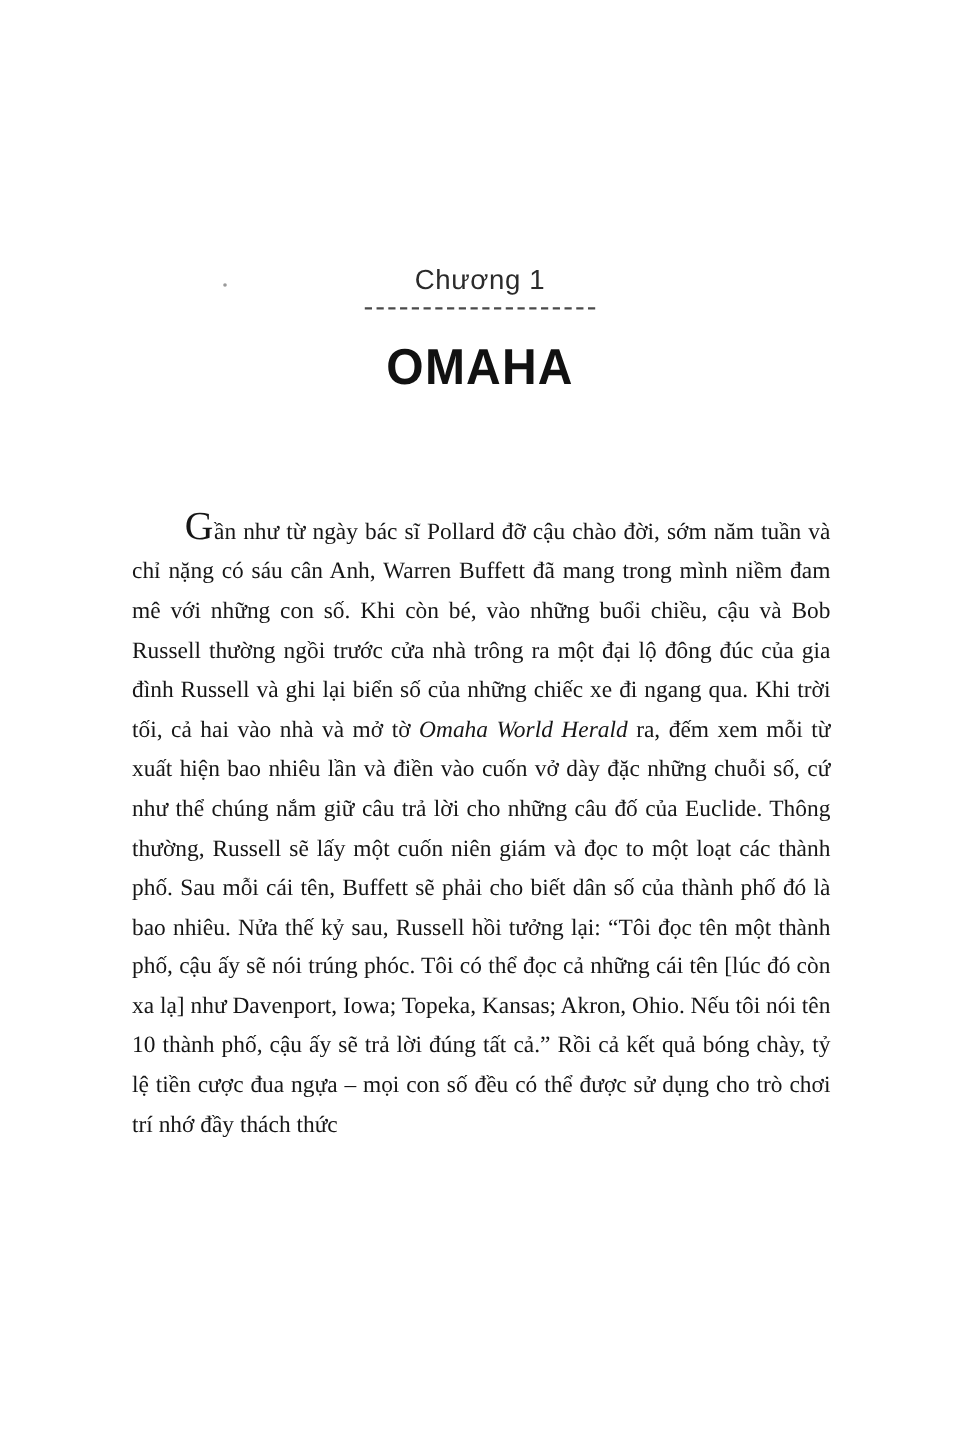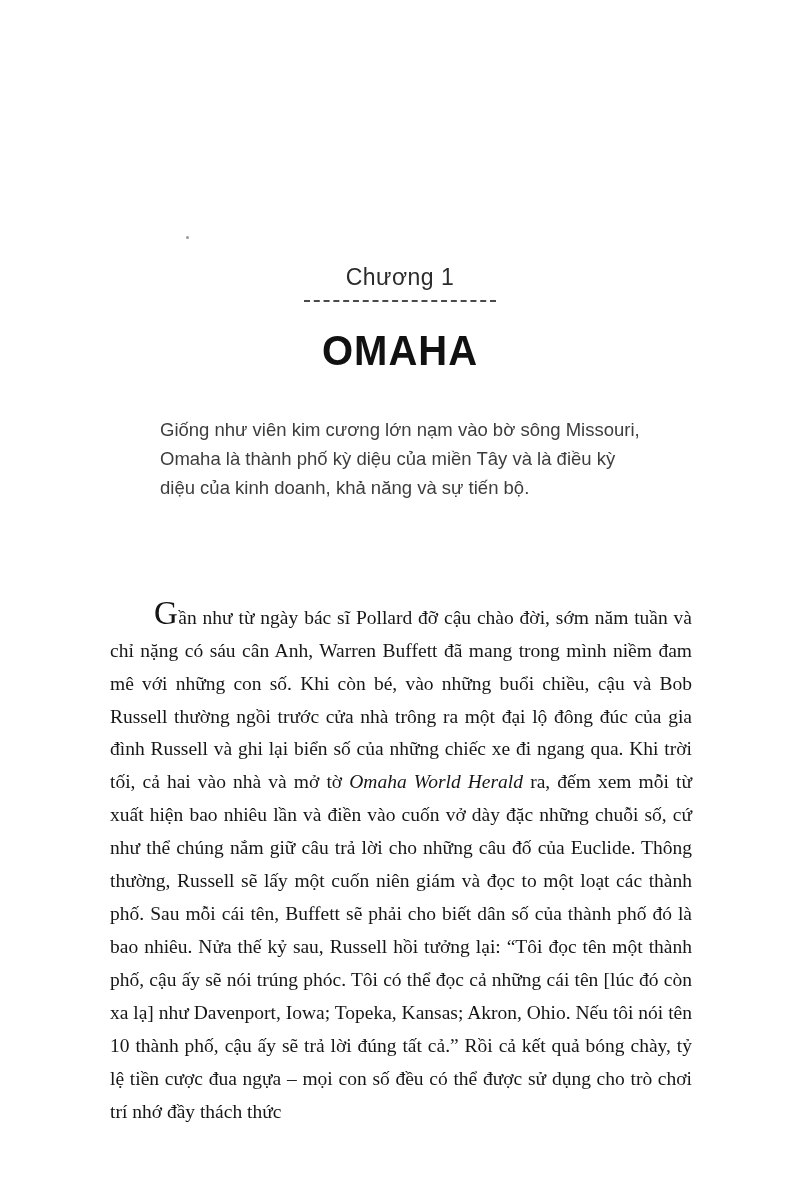--- a/index.html
+++ b/index.html
@@ -20,21 +20,20 @@
   }
   .chapter-head {
     padding-top: 220px;
     text-align: center;
   }
   .chapter-label {
     font-family: "Liberation Sans", sans-serif;
     font-size: 23px;
     letter-spacing: 0.5px;
     color: #2b2b2b;
-    margin-top: 44px;
   }
   .chapter-divider {
     width: 192px;
     height: 0;
     margin: 9px auto 0 auto;
     border-top: 2.5px dashed #4a4a4a;
   }
   .page-title {
     margin-top: 26px;
     text-align: center;
@@ -95,18 +94,17 @@
 
   <span class="print-speck"></span>
 
   <div class="chapter-head">
     <div class="chapter-label">Chương 1</div>
     <div class="chapter-divider"></div>
   </div>
 
   <div class="page-title">OMAHA</div>
 
-  <div class="epigraph">Giống như viên kim cương lớn nạm vào bờ sông Missouri, Omaha là thành phố kỳ diệu của miền Tây và là điều kỳ diệu của kinh doanh, khả năng và sự tiến bộ.</div>
 
 
   <p class="body-paragraph"><span class="drop-cap">G</span><span>ần như từ ngày bác sĩ Pollard đỡ cậu chào đời, sớm năm tuần và chỉ nặng có sáu cân Anh, Warren Buffett đã mang trong mình niềm đam mê với những con số. Khi còn bé, vào những buổi chiều, cậu và Bob Russell thường ngồi trước cửa nhà trông ra một đại lộ đông đúc của gia đình Russell và ghi lại biển số của những chiếc xe đi ngang qua. Khi trời tối, cả hai vào nhà và mở tờ </span><span class="newspaper-title">Omaha World Herald</span><span> ra, đếm xem mỗi từ xuất hiện bao nhiêu lần và điền vào cuốn vở dày đặc những chuỗi số, cứ như thể chúng nắm giữ câu trả lời cho những câu đố của Euclide. Thông thường, Russell sẽ lấy một cuốn niên giám và đọc to một loạt các thành phố. Sau mỗi cái tên, Buffett sẽ phải cho biết dân số của thành phố đó là bao nhiêu. Nửa thế kỷ sau, Russell hồi tưởng lại: “Tôi đọc tên một thành phố, cậu ấy sẽ nói trúng phóc. Tôi có thể đọc cả những cái tên [lúc đó còn xa lạ] như Davenport, Iowa; Topeka, Kansas; Akron, Ohio. Nếu tôi nói tên 10 thành phố, cậu ấy sẽ trả lời đúng tất cả.” Rồi cả kết quả bóng chày, tỷ lệ tiền cược đua ngựa – mọi con số đều có thể được sử dụng cho trò chơi trí nhớ đầy thách thức</span></p>
 
 </div>
 
 </body></html>

